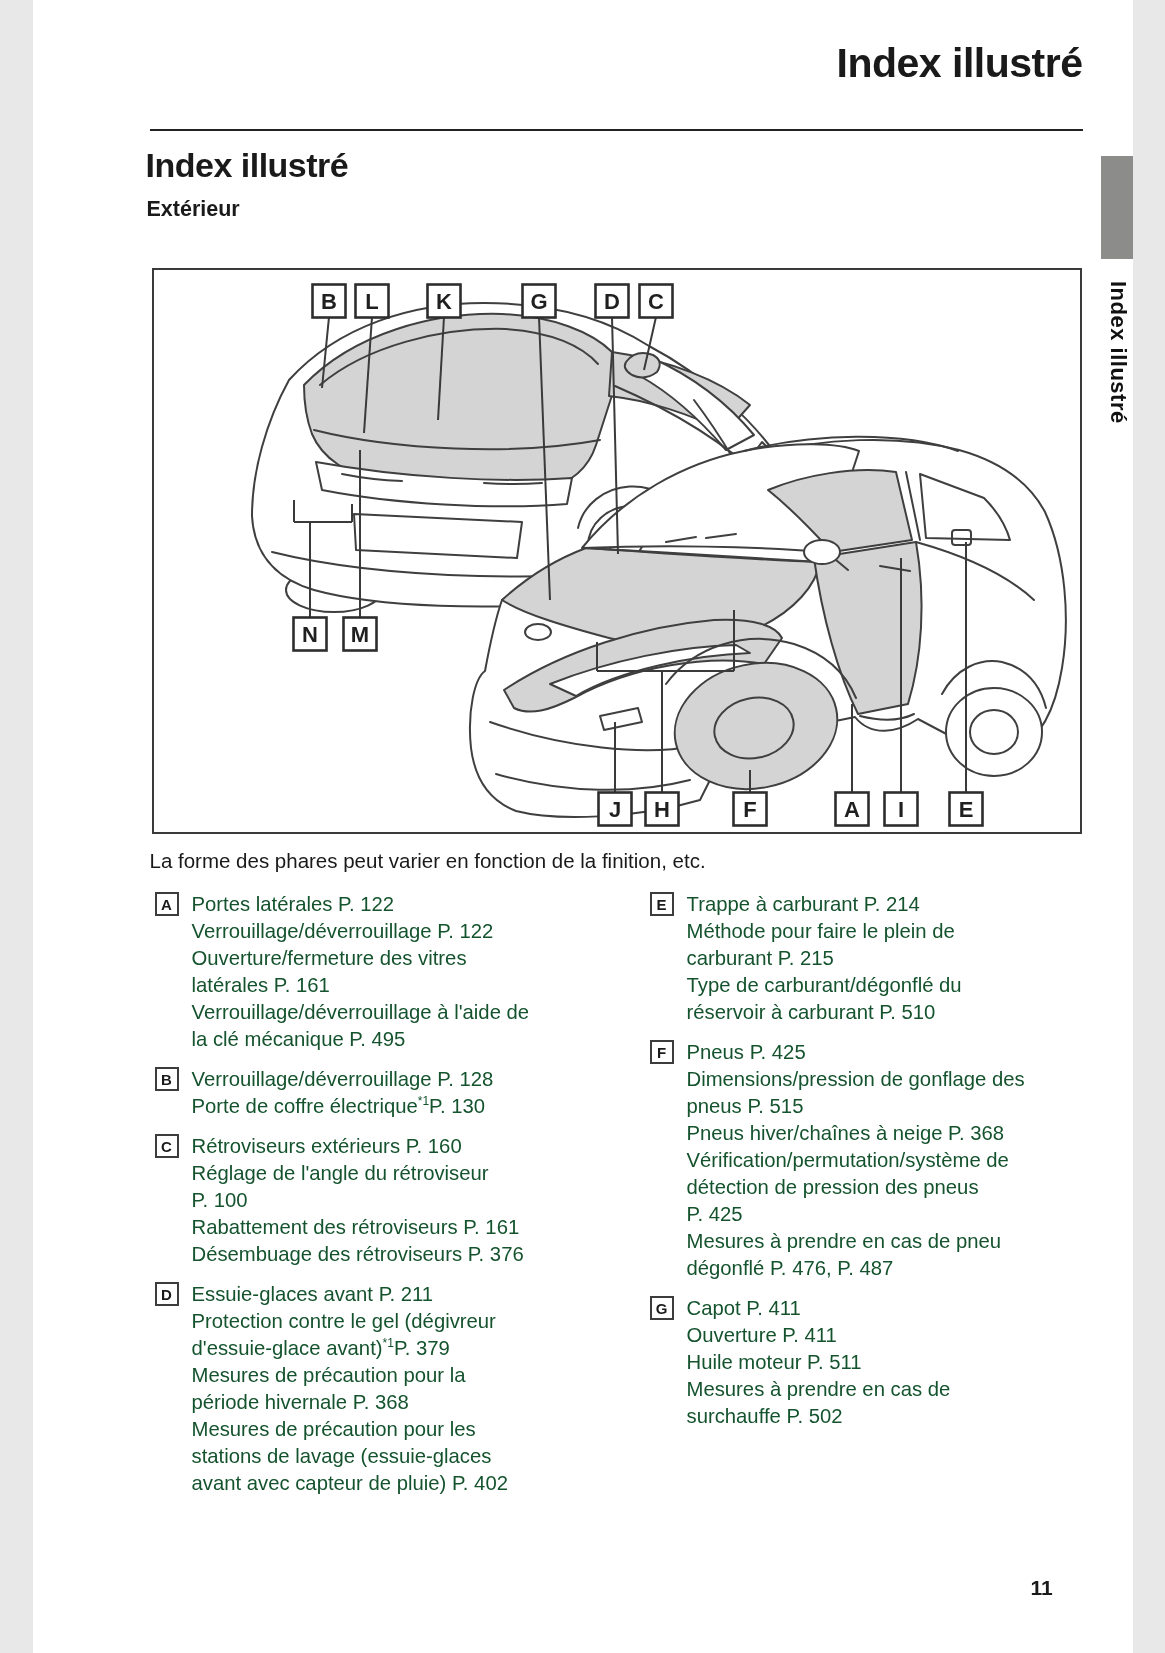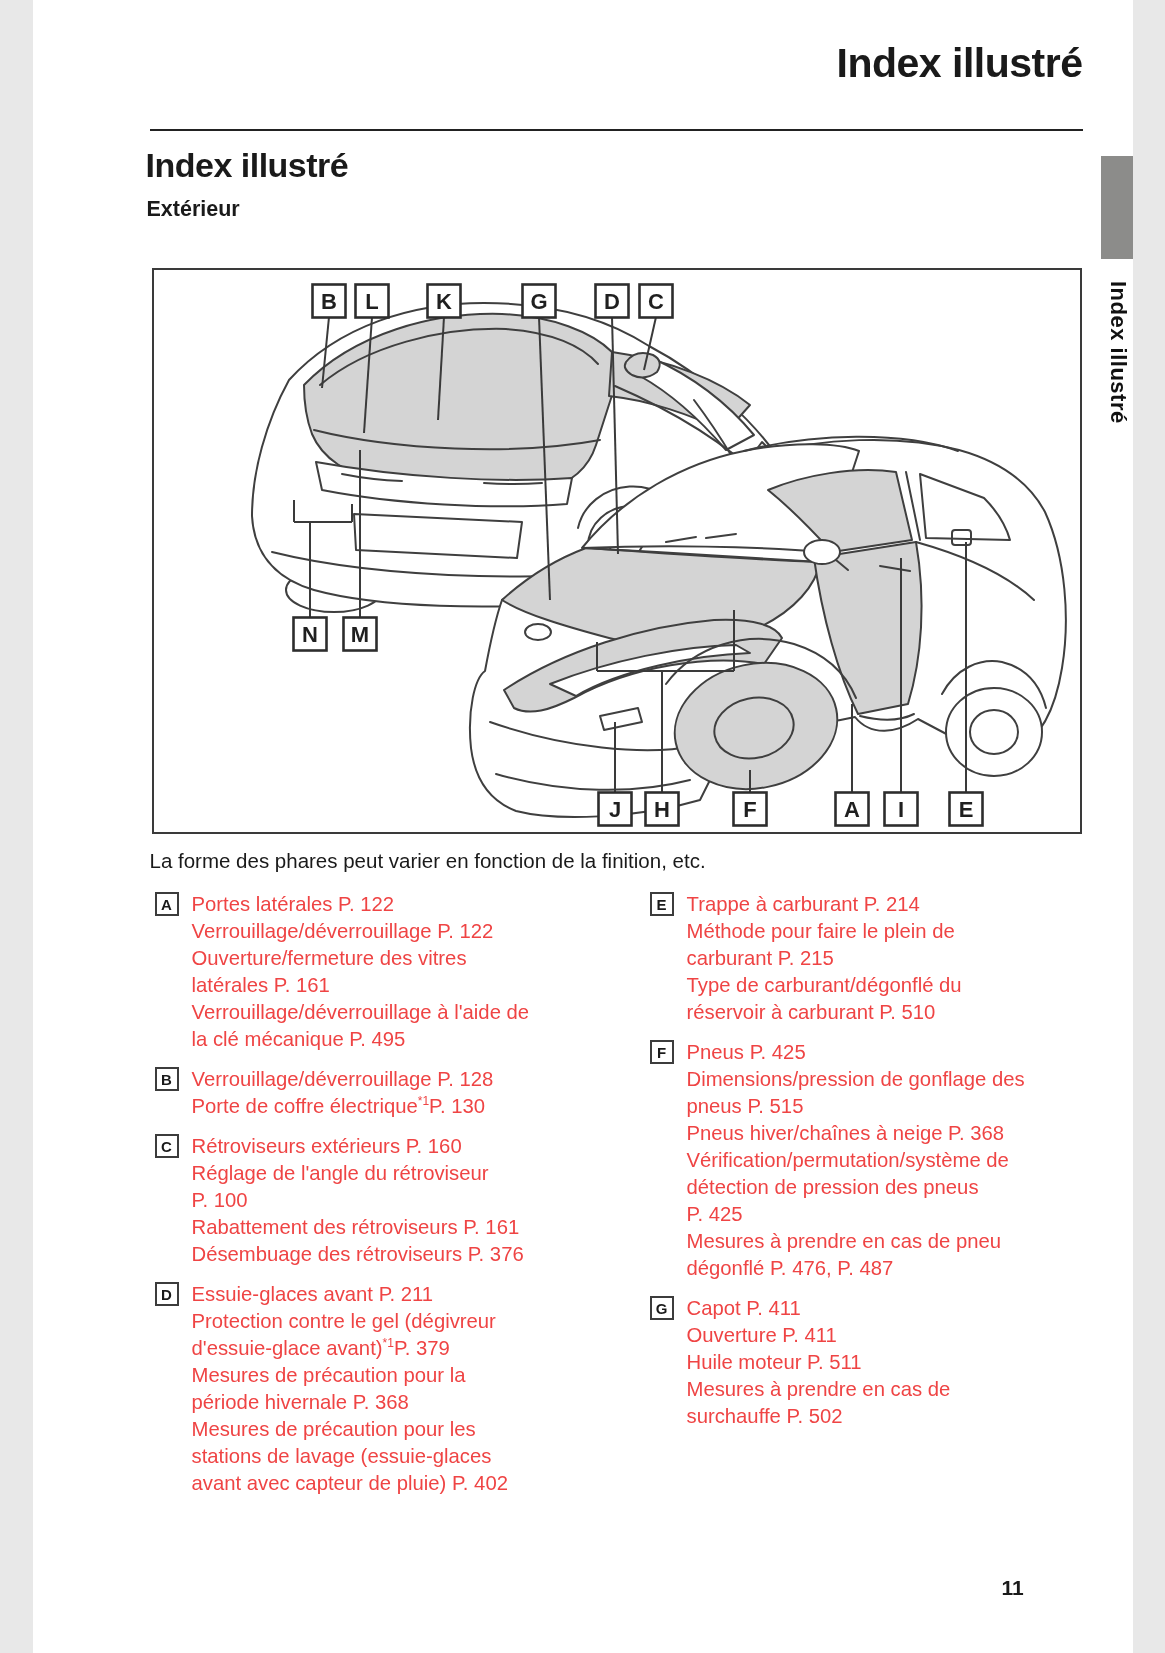--- a/index.html
+++ b/index.html
@@ -34,24 +34,24 @@
   .figure-box svg{display:block;}
   .caption{position:absolute;top:849px;left:117px;font-size:20.5px;}
   .idx-col{position:absolute;top:891px;}
   .idx-col.col0{left:122px;width:470px;}
   .idx-col.col1{left:617px;width:445px;}
   .idx-section{position:relative;padding-left:37px;margin-bottom:13px;}
   .idx-marker{
     position:absolute;left:0;top:1px;width:24px;height:24px;border:2px solid #3c3c3c;
     font-size:15px;font-weight:700;text-align:center;line-height:21px;color:#1a1a1a;background:#fff;
   }
-  .idx-line{font-size:20.3px;line-height:27px;color:#ef4444;white-space:nowrap;}
+  .idx-line{font-size:20.3px;line-height:27px;color:#14532d;white-space:nowrap;}
   .idx-line:first-child{text-indent:15px;}
   .idx-line sup{font-size:12px;line-height:0;}
-  .page-num{position:absolute;top:1576px;left:969px;width:80px;text-align:left;font-size:21px;font-weight:700;}
+  .page-num{position:absolute;top:1576px;left:969px;width:80px;text-align:center;font-size:21px;font-weight:700;}
   
   .ln{fill:none;stroke:var(--line);stroke-width:2;stroke-linecap:round;stroke-linejoin:round;}
   .shade{fill:var(--shade);stroke:var(--line);stroke-width:2;stroke-linejoin:round;}
   .white{fill:#ffffff;stroke:var(--line);stroke-width:2;stroke-linejoin:round;}
   .leader{fill:none;stroke:#3a3a3a;stroke-width:2;}
   .lblbox{fill:#ffffff;stroke:#2d2d2d;stroke-width:2.6;}
   .lbltxt{font-family:"Liberation Sans",sans-serif;font-size:22px;font-weight:700;fill:#1f1f1f;text-anchor:middle;}
 </style>
 </head>
 <body>

